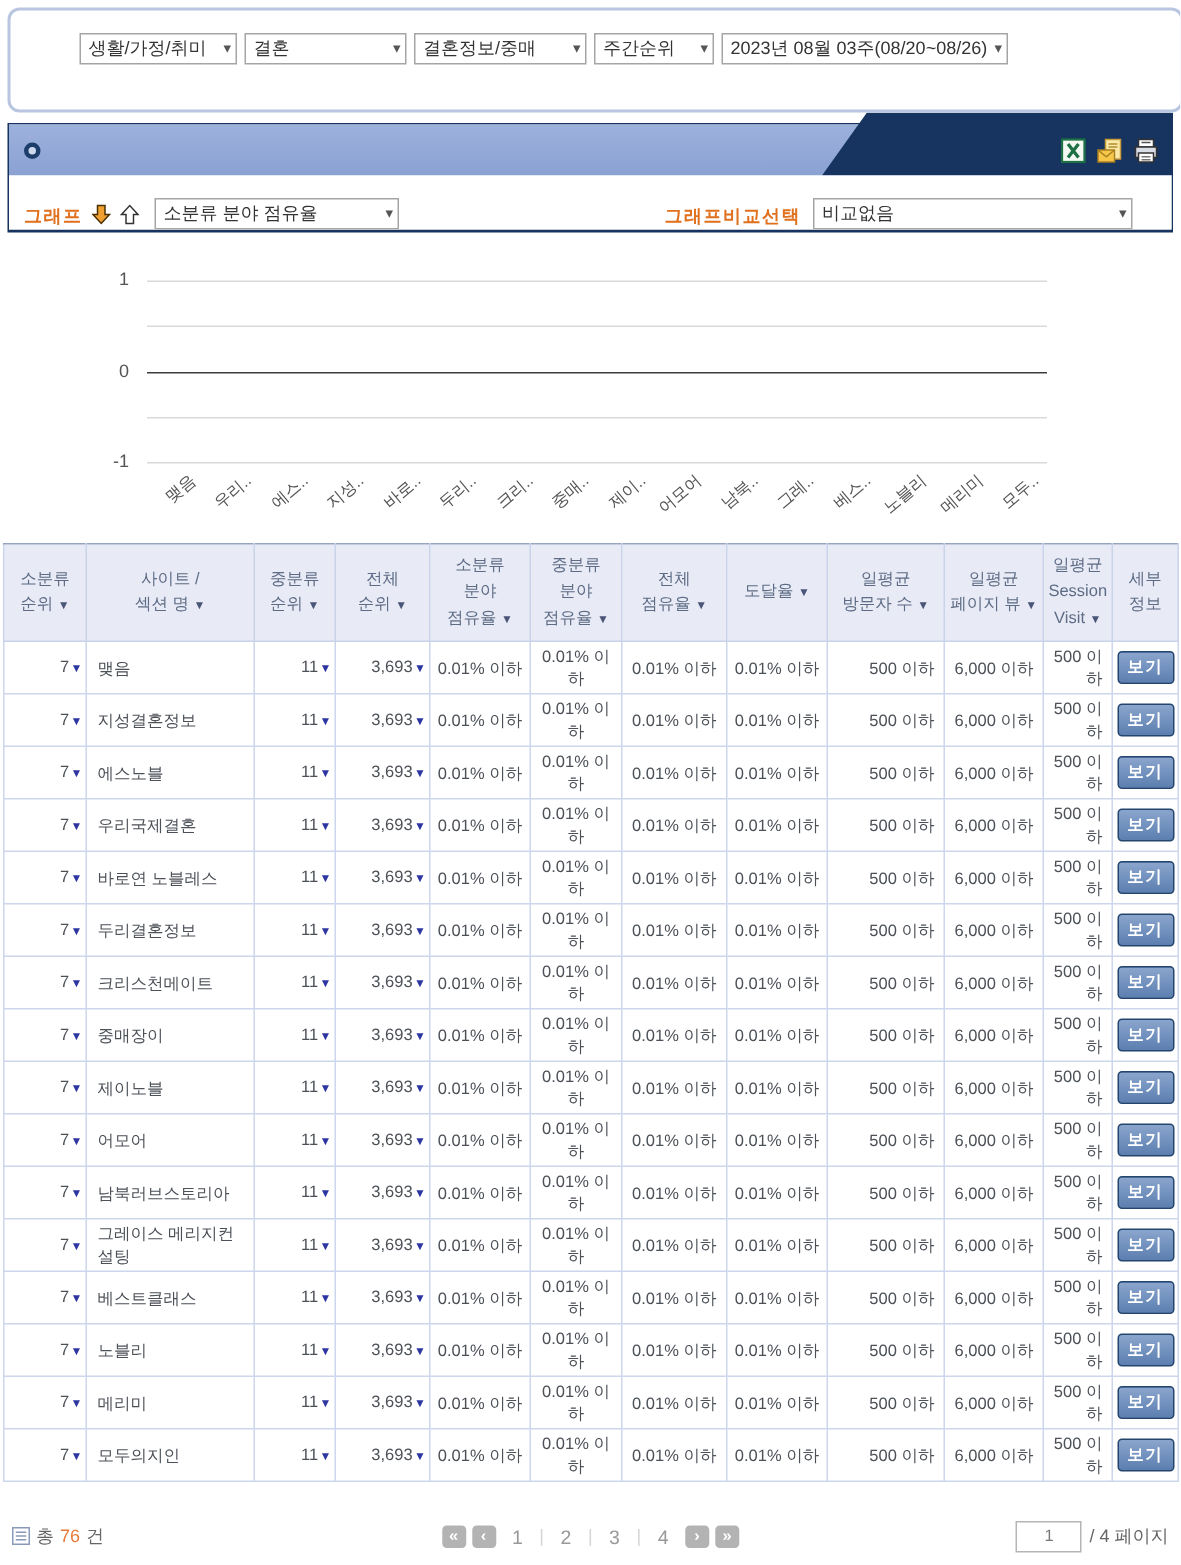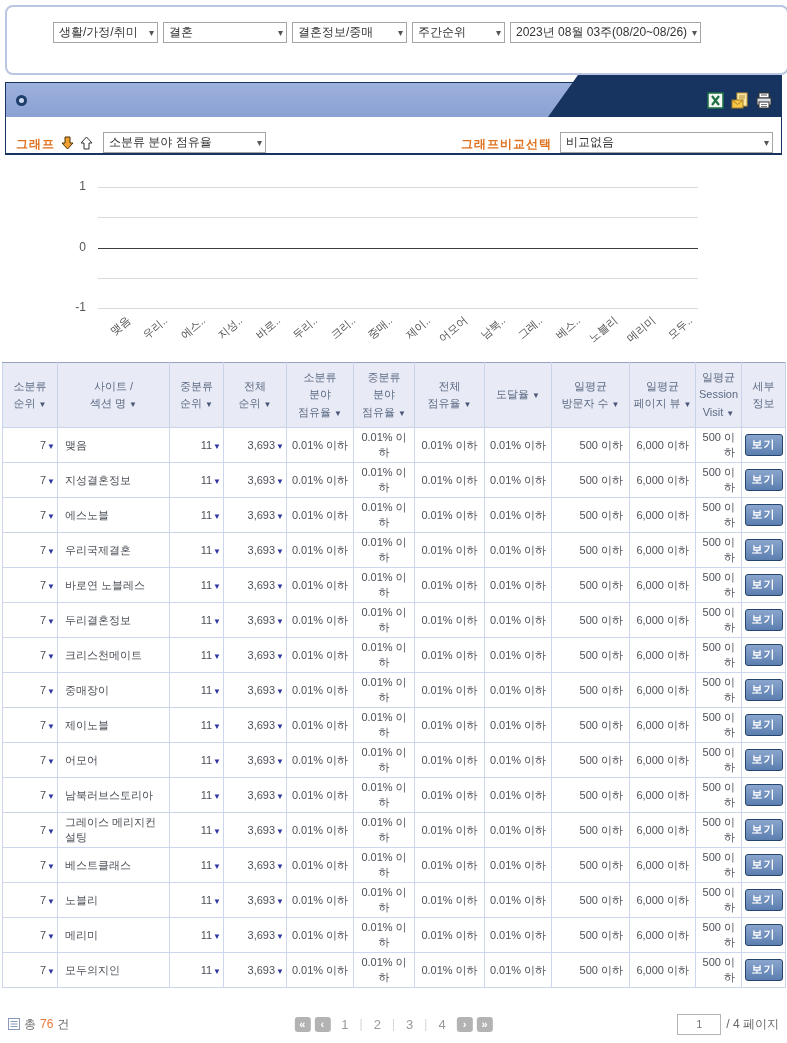--- a/index.html
+++ b/index.html
@@ -10,39 +10,39 @@
   .filter-box{position:absolute;left:5px;top:5px;width:766px;height:58px;
               border:2px solid #b9c6e2;border-radius:8px;padding:8px 0 0 14px;background:#fff;}
   .breadcrumb{font-size:12px;}
   .bc-cat{color:#1c3e79;font-weight:bold;}
   .bc-sep{color:#c3cfe6;margin:0 9px;}
   .bc-sec{color:#93aacd;}
   .filter-row{margin-top:7px;display:flex;gap:5px;align-items:flex-end;padding-left:32px;}
   .sel{height:21px;border:1px solid #a5a5a5;background:#fff;display:flex;align-items:center;
        justify-content:space-between;padding:0 3px 0 5px;font-size:12px;color:#333;cursor:pointer;box-sizing:border-box;}
   .chev{color:#555;font-size:10px;margin-left:4px;}
-  .f1{width:105px}.f2{width:124px}.f3{width:115px}.f4{width:93px}.f5{width:191px}
+  .f1{width:105px}.f2{width:108px}.f3{width:115px}.f4{width:80px}.f5{width:191px}
 
   
   .panel{position:absolute;left:5px;top:82px;width:775px;border:1px solid #17335f;border-bottom:2px solid #17335f;background:#fff;}
   .panel-head{position:relative;height:34px;background:linear-gradient(#9db1dd,#8aa1d2);display:flex;align-items:center;padding-left:10px;}
   .panel-head::after{content:"";position:absolute;top:-8px;right:-1px;width:234px;height:42px;background:#17335f;
                      clip-path:polygon(30px 0,100% 0,100% 100%,0 100%);z-index:1;}
   .bullet{width:11px;height:11px;border-radius:50%;background:#1d3d6b;display:inline-block;margin-right:6px;position:relative;flex:0 0 auto;}
   .bullet::after{content:"";position:absolute;left:3px;top:3px;width:5px;height:5px;border-radius:50%;background:#cdd9ef;}
   .panel-title{color:#fff;font-weight:bold;font-size:12px;letter-spacing:0.5px;}
   .head-icons{position:absolute;right:8px;top:9px;display:flex;gap:6px;z-index:3;}
   .hicon{width:18px;height:17px;display:inline-block;cursor:pointer;}
 
   .controls{height:36px;display:flex;align-items:flex-end;padding:0 6px 0 10px;background:#fff;position:relative;}
   .lbl-orange{color:#e0711f;font-weight:bold;font-size:12px;letter-spacing:1px;}
   .sort-ico{margin-left:6px;cursor:pointer;display:inline-block;}
   .graph-sel{width:163px;margin-left:10px;}
   .compare-lbl{margin-left:auto;margin-right:8px;}
-  .compare-sel{width:213px;margin-right:2px;gap:12px;}
+  .compare-sel{width:213px;margin-right:20px;gap:12px;}
 
   
   .chart{position:absolute;left:0;top:152px;width:787px;height:208px;}
   .gridline{position:absolute;left:98px;width:600px;height:1px;background:#d9d9d9;}
   .gridline.zero{background:#3d3d3d;}
   .ytick{position:absolute;width:26px;text-align:right;font-size:12px;color:#555;}
   .xcat{position:absolute;width:0;height:0;}
   .xcat span{position:absolute;right:0;top:0;white-space:nowrap;font-size:11px;color:#555;
              transform:rotate(-40deg);transform-origin:100% 0;}
 

